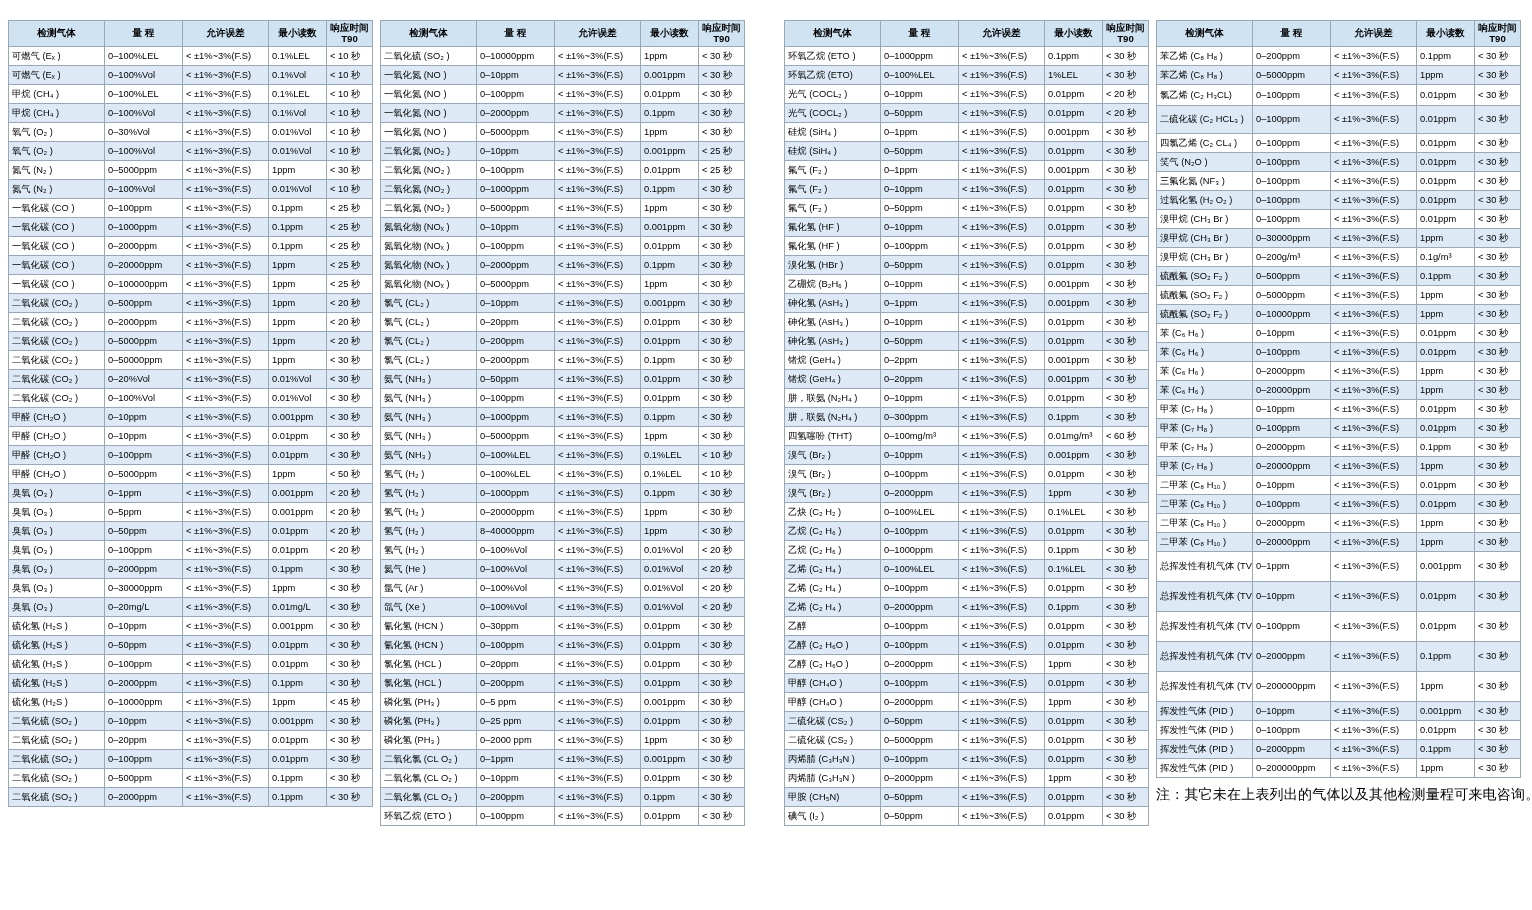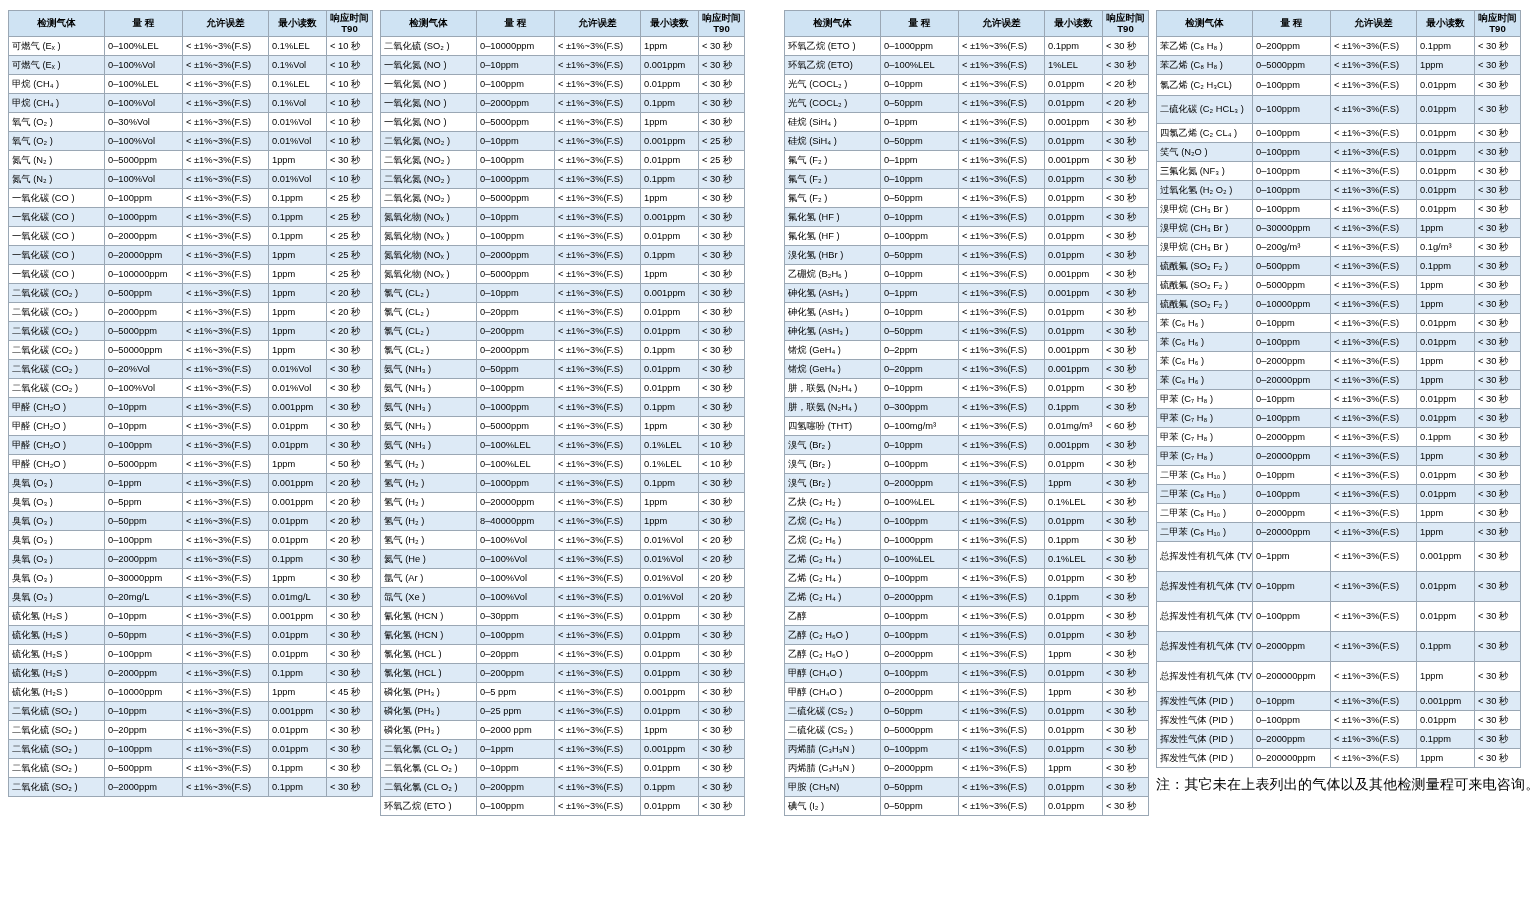--- a/index.html
+++ b/index.html
@@ -3,21 +3,21 @@
 <meta charset="utf-8">
 <style>
   html,body{margin:0;padding:0;background:#fff;}
   body{
     width:1532px;height:910px;
     font-family:"Liberation Sans","DejaVu Sans",sans-serif;
     font-size:9.5px;color:#000;
     -webkit-font-smoothing:antialiased;
   }
   .page{position:relative;width:1532px;height:910px;padding:0;box-sizing:border-box;}
-  .cols{display:flex;gap:0;padding:10px 8px 0 8px;box-sizing:border-box;}
+  .cols{display:flex;gap:0;padding:20px 8px 0 8px;box-sizing:border-box;}
   .col{flex:0 0 auto;}
   .col.c1{width:364px;}
   .col.c2{width:364px;margin-left:8px;}
   .col.spacer{width:30px;}
   .col.c3{width:364px;margin-left:10px;}
   .col.c4{width:364px;margin-left:8px;}
   table.gt{
     border-collapse:collapse;
     width:100%;
     table-layout:fixed;

